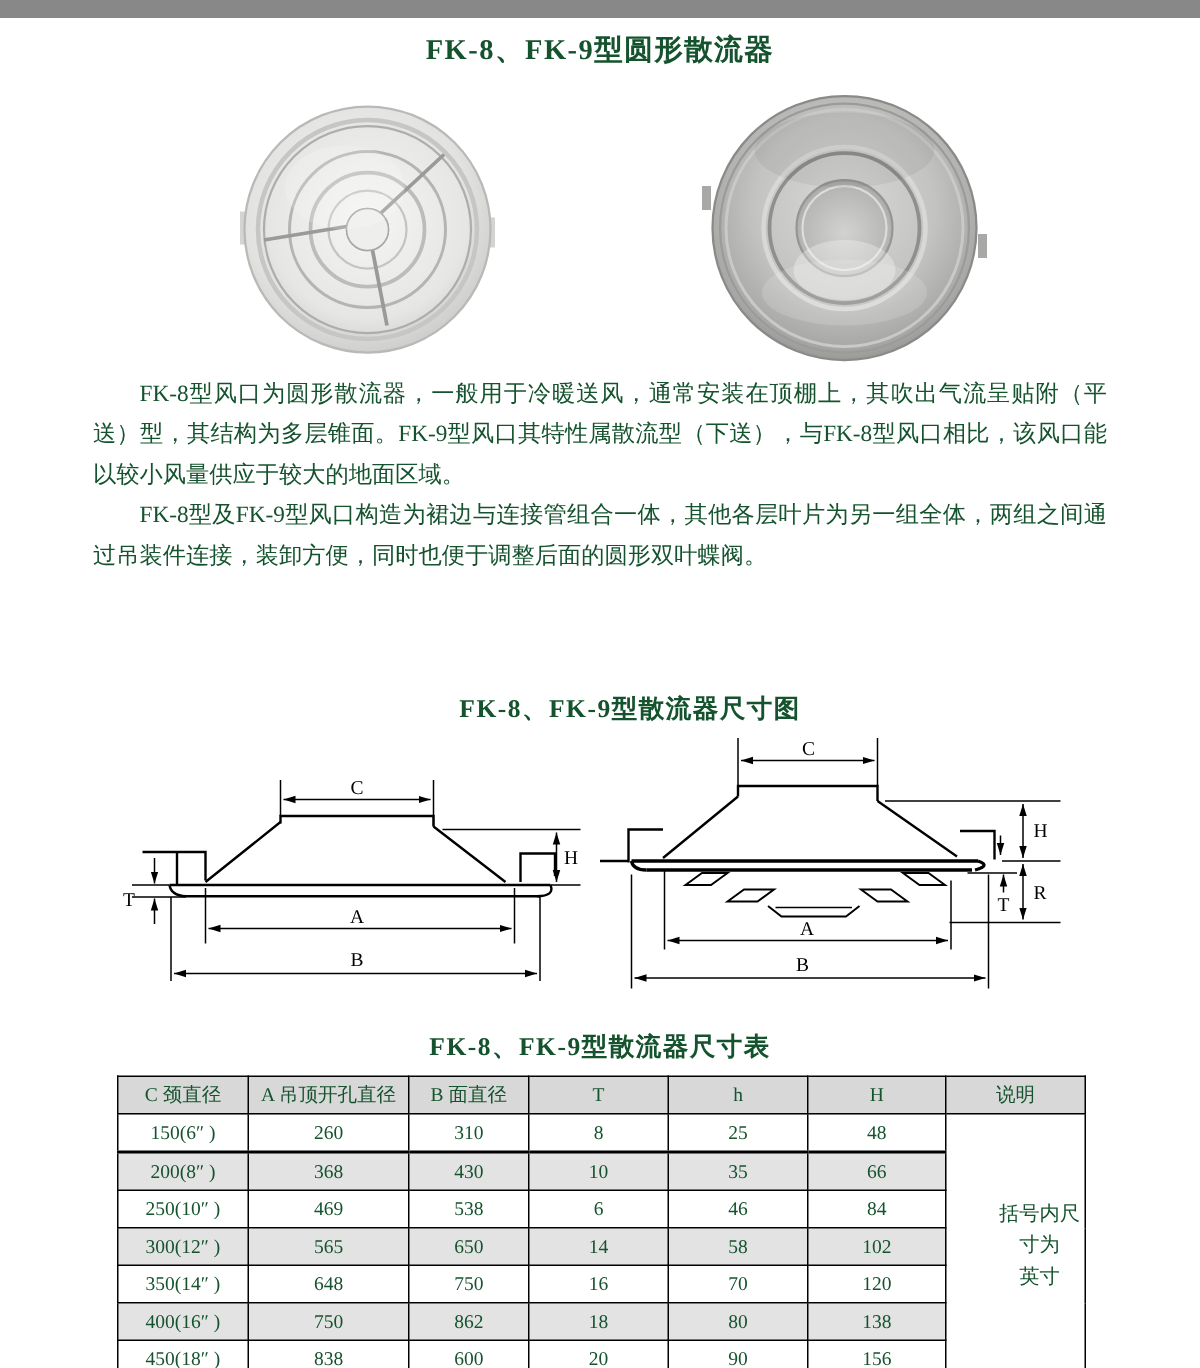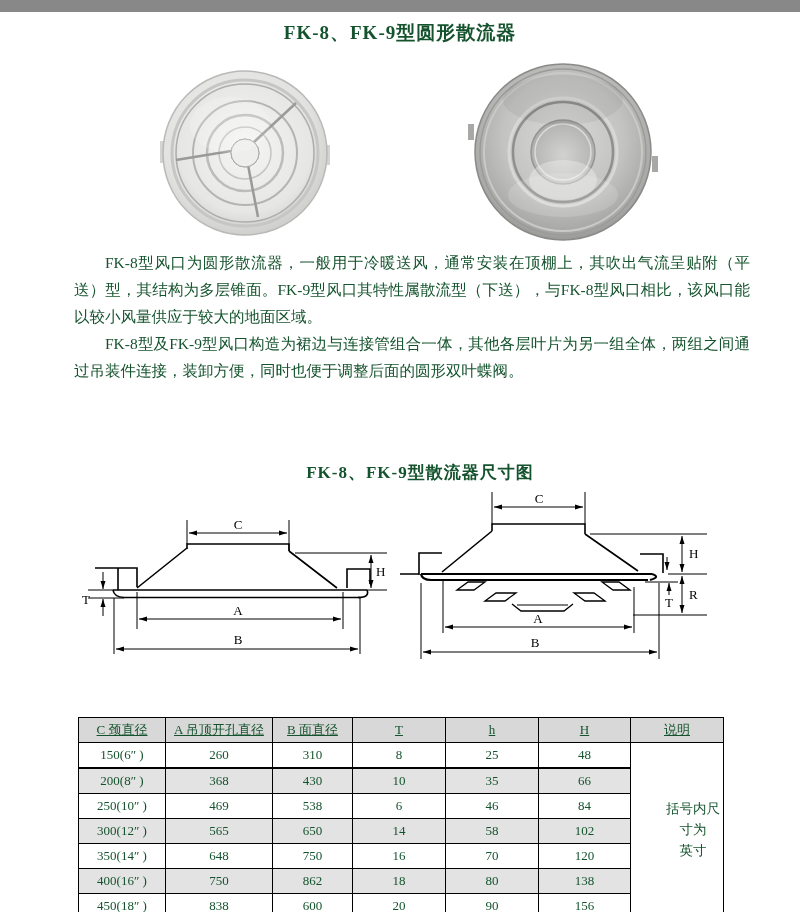--- a/index.html
+++ b/index.html
@@ -14,21 +14,21 @@
     margin:12px auto;overflow:hidden;
     font-family:"Liberation Serif","DejaVu Serif",serif;color:#14532d;
   }
   .main-title{
     position:absolute;top:8px;left:0;width:100%;text-align:center;
     font-size:19px;font-weight:700;margin:0;letter-spacing:1px;
   }
   .photo{position:absolute;}
   .photo-left{left:160px;top:55px;}
   .photo-right{left:468px;top:48px;}
-  .bodytext{position:absolute;left:74px;top:237px;width:676px;}
+  .bodytext{position:absolute;left:62px;top:237px;width:676px;}
   .bodytext p{margin:0;text-indent:2em;font-size:15.5px;line-height:27px;text-align:justify;}
   .section-title{
     position:absolute;left:0;width:100%;text-align:center;margin:0;
     font-size:17px;font-weight:700;letter-spacing:1px;
   }
   .section-title.dim{top:449px;padding-left:20px;}
   .section-title.tab{top:674px;}
   .diagram{position:absolute;}
   .diagram-left{left:80px;top:480px;}
   .diagram-right{left:400px;top:475px;}
@@ -38,21 +38,21 @@
   .thick{stroke:#000;stroke-width:2.2;fill:none;}
   .vane{stroke:#000;stroke-width:1.3;fill:#fff;}
   table.size-table{
     position:absolute;left:78px;top:705px;width:645px;
     border-collapse:collapse;table-layout:fixed;text-align:center;
   }
   table.size-table th,table.size-table td{
     border:1px solid var(--border);height:24px;padding:0;
     font-size:13px;font-weight:400;vertical-align:middle;
   }
-  table.size-table thead th{background:var(--header-bg);text-decoration:underline;}
+  table.size-table thead th{background:var(--header-bg);}
   table.size-table tbody tr.body-row:nth-child(even) td{background:var(--row-alt-bg);}
   table.size-table tbody tr.body-row:first-child td{border-bottom:2.5px solid var(--border);}
   table.size-table td.note-cell{background:#fff !important;font-size:13.5px;line-height:1.55;border-bottom:1px solid var(--border);padding-left:32px;}
   table.size-table tr.stub-row td{
     border:none;border-left:1px solid var(--border);border-right:1px solid var(--border);
     height:6px;background:#fff !important;
   }
 </style>
 </head>
 <body>
@@ -247,20 +247,21 @@
       <text x="138" y="136" text-anchor="middle">A</text>
     </g>
 
     <g>
       <path class="thin" d="M21,96 V172 M259,96 V172"></path>
       <line class="thin" x1="23" y1="165" x2="257" y2="165" marker-start="url(#arrR)" marker-end="url(#arrR)"></line>
       <text x="135" y="160" text-anchor="middle">B</text>
     </g>
   </svg>
 
+  <h2 class="section-title tab">FK-8、FK-9型散流器尺寸表</h2>
 
   <table class="size-table">
     <colgroup>
       <col style="width:87px">
         <col style="width:107px">
         <col style="width:80px">
       <col style="width:93px">
         <col style="width:93px">
         <col style="width:92px">
         <col style="width:93px">

